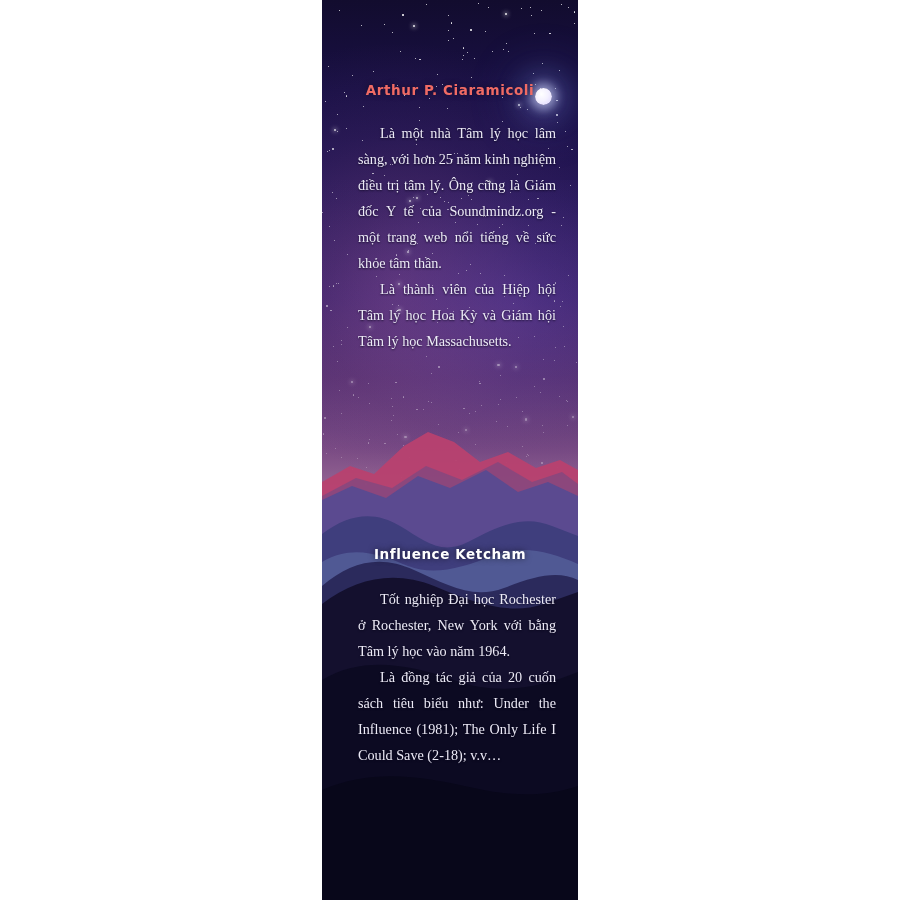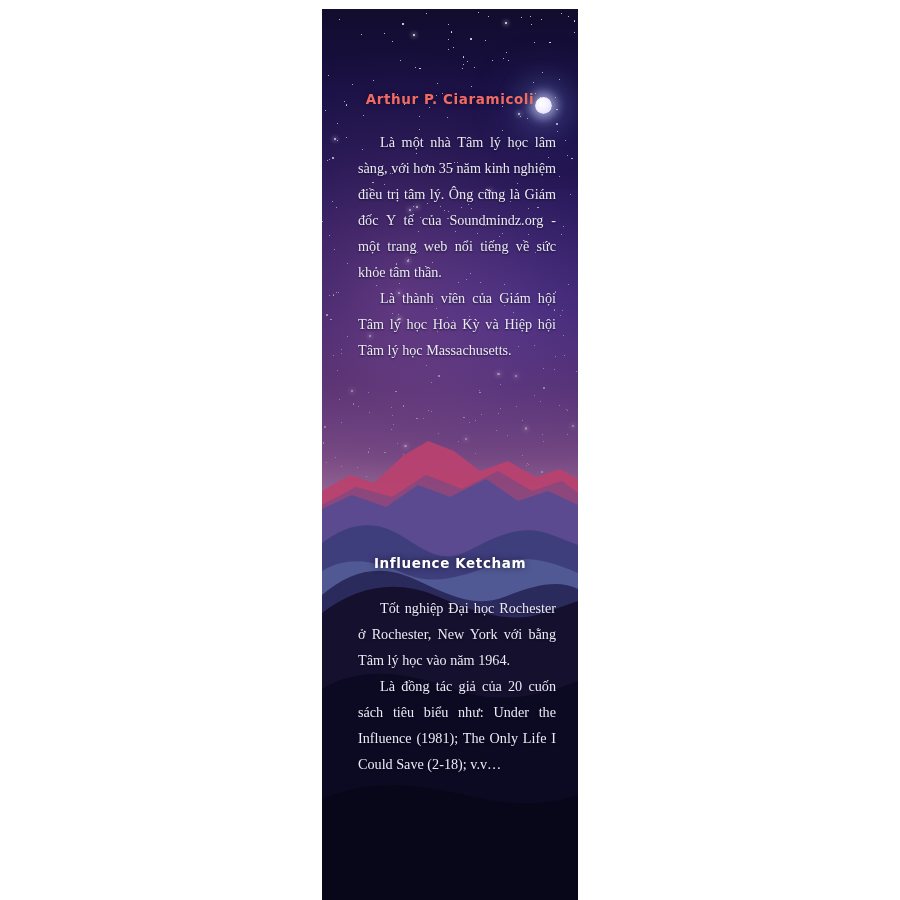--- a/index.html
+++ b/index.html
@@ -10,21 +10,20 @@
     height: 900px;
     overflow: hidden;
     font-family: "Liberation Serif", serif;
   }
 
   #page {
     position: relative;
     width: 900px;
     height: 736px;
     background: #ffffff;
-    margin-top: 9px;
   }
 
   
   .strip {
     position: absolute;
     left: 322px;
     top: 0;
     width: 256px;
     height: 900px;
     overflow: hidden;
@@ -544,22 +543,22 @@
         <path d="M0,120 C40,96 86,104 132,120 C176,136 216,128 256,112 L256,360 L0,360 Z" fill="#0c0a22"></path>
         <path d="M0,230 C50,208 100,216 152,228 C200,239 232,234 256,226 L256,360 L0,360 Z" fill="#08071a"></path>
       </svg>
     </div>
 
     <div class="content">
 
       <div class="author-name name-1">Arthur P. Ciaramicoli</div>
 
       <div class="bio bio-1">
-        <p>Là một nhà Tâm lý học lâm sàng, với hơn 35 năm kinh nghiệm điều trị tâm lý. Ông cũng là Giám đốc Y tế của Soundmindz.org - một trang web nổi tiếng về sức khỏe tâm thần.</p>
-        <p>Là thành viên của Giám hội Tâm lý học Hoa Kỳ và Hiệp hội Tâm lý học Massachusetts.</p>
+        <p>Là một nhà Tâm lý học lâm sàng, với hơn 25 năm kinh nghiệm điều trị tâm lý. Ông cũng là Giám đốc Y tế của Soundmindz.org - một trang web nổi tiếng về sức khỏe tâm thần.</p>
+        <p>Là thành viên của Hiệp hội Tâm lý học Hoa Kỳ và Giám hội Tâm lý học Massachusetts.</p>
       </div>
 
       <div class="author-name name-2">Influence Ketcham</div>
 
       <div class="bio bio-2">
         <p>Tốt nghiệp Đại học Rochester ở Rochester, New York với bằng Tâm lý học vào năm 1964.</p>
         <p>Là đồng tác giả của 20 cuốn sách tiêu biểu như: Under the Influence (1981); The Only Life I Could Save (2-18); v.v…</p>
       </div>
 
     </div>

